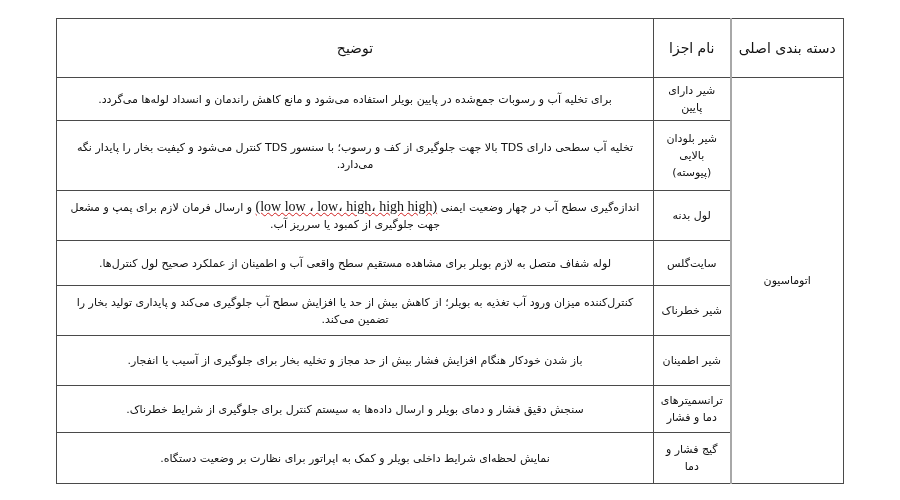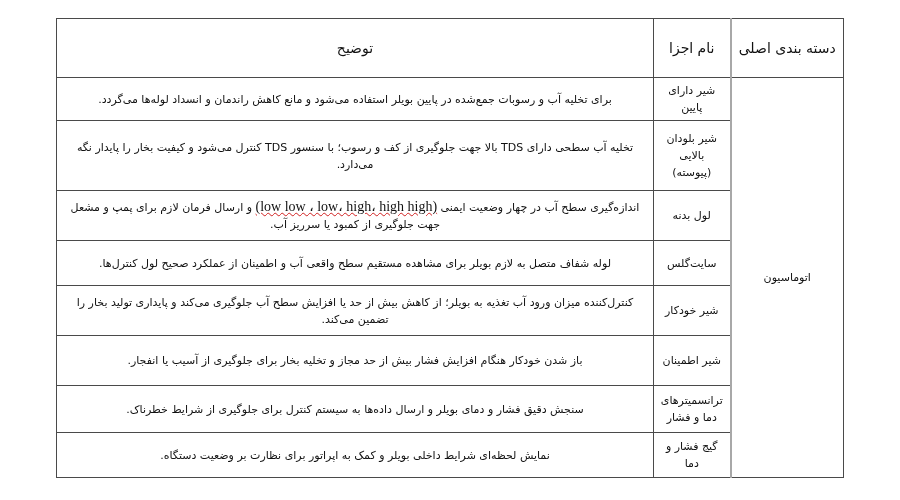--- a/index.html
+++ b/index.html
@@ -44,21 +44,21 @@
     col.c-name { width: 77px; }
     col.c-desc { width: 597px; }
     .r-head { height: 59px; }
     .r1 { height: 43px; }
     .r2 { height: 70px; }
     .r3 { height: 50px; }
     .r4 { height: 45px; }
     .r5 { height: 50px; }
     .r6 { height: 50px; }
     .r7 { height: 47px; }
-    .r8 { height: 45px; }
+    .r8 { height: 51px; }
     td.cat-cell {
       font-size: 12.5px;
       border-left: 2px solid #a8a8a8 !important;
     }
     th.cat-head {
       border-left: 2px solid #a8a8a8 !important;
     }
     td.name-cell {
       font-size: 10.5px;
       line-height: 16px;
@@ -106,21 +106,21 @@
         <span>و ارسال فرمان لازم برای پمپ و مشعل جهت جلوگیری از کمبود یا سرریز آب.</span>
       </td>
     </tr>
 
     <tr class="r4">
       <td class="name-cell">سایت‌گلس</td>
       <td>لوله شفاف متصل به لازم بویلر برای مشاهده مستقیم سطح واقعی آب و اطمینان از عملکرد صحیح لول کنترل‌ها.</td>
     </tr>
 
     <tr class="r5">
-      <td class="name-cell">شیر خودکار</td>
+      <td class="name-cell">شیر خطرناک</td>
       <td>کنترل‌کننده میزان ورود آب تغذیه به بویلر؛ از کاهش بیش از حد یا افزایش سطح آب جلوگیری می‌کند و پایداری تولید بخار را تضمین می‌کند.</td>
     </tr>
 
     <tr class="r6">
       <td class="name-cell">شیر اطمینان</td>
       <td>باز شدن خودکار هنگام افزایش فشار بیش از حد مجاز و تخلیه بخار برای جلوگیری از آسیب یا انفجار.</td>
     </tr>
 
     <tr class="r7">
       <td class="name-cell">ترانسمیترهای دما و فشار</td>

